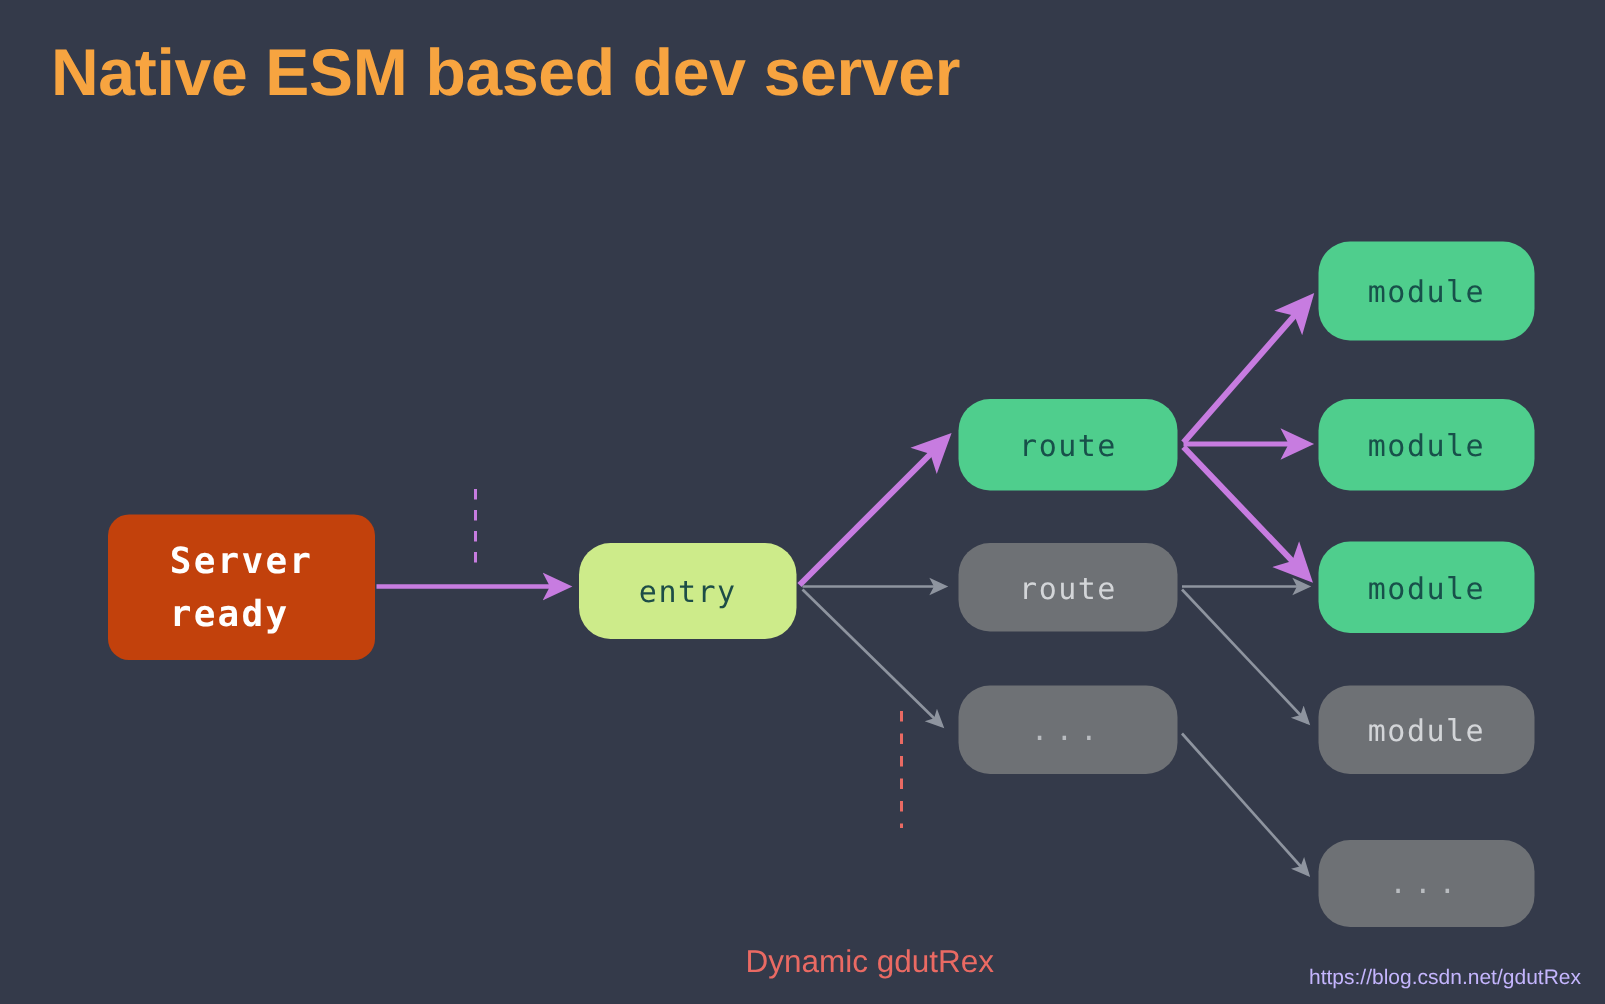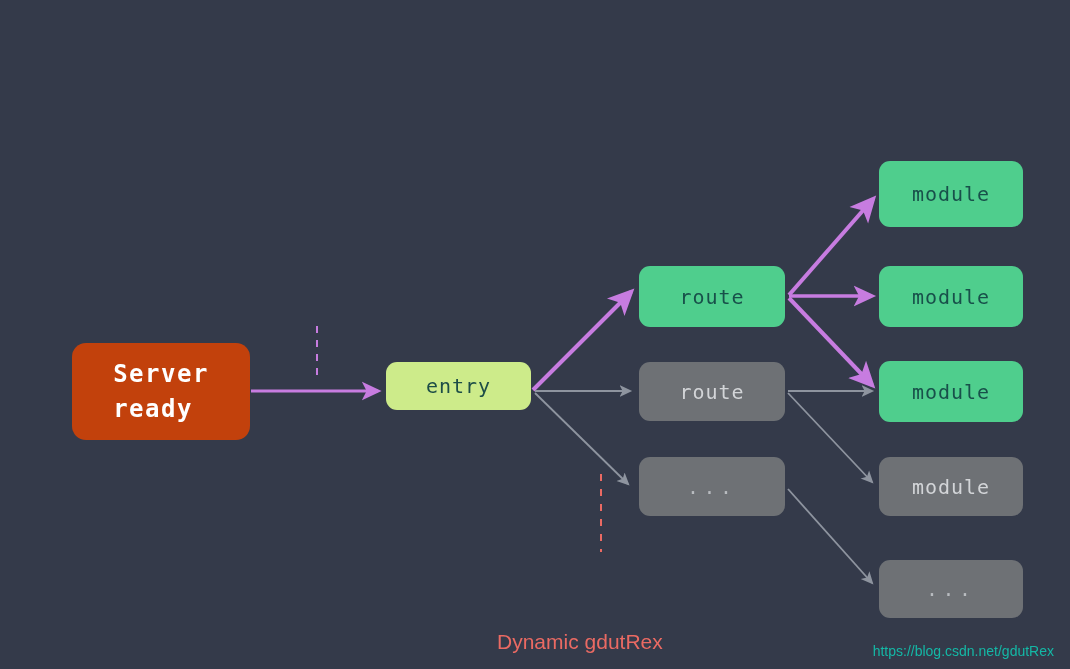--- a/index.html
+++ b/index.html
@@ -31,21 +31,21 @@
     color: #f7a440;
     letter-spacing: -0.2px;
     white-space: nowrap;
   }
   .node {
     position: absolute;
     box-sizing: border-box;
     display: flex;
     align-items: center;
     justify-content: center;
-    border-radius: 11px;
+    border-radius: 21px;
     font-family: "DejaVu Sans Mono", "Liberation Mono", monospace;
     font-size: 20px;
     letter-spacing: 1px;
     white-space: pre;
   }
   .node-server {
     background: #c2410c;
     color: #ffffff;
     font-weight: 700;
     font-size: 24px;
@@ -86,30 +86,31 @@
     color: #ea6a63;
     font-size: 21px;
     left: 497px;
     top: 566px;
     line-height: 1.45;
   }
   .watermark {
     position: absolute;
     right: 16px;
     bottom: 10px;
-    color: #14b8a6;
+    color: #c4b5fd;
     font-size: 14px;
     white-space: nowrap;
   }
 </style>
 </head>
 <body>
 
 <div id="stage">
 
+  <div class="title">Native ESM based dev server</div>
 
   <svg id="edges" viewBox="0 0 1070 669">
     <defs>
       <marker id="ah-active" markerWidth="7" markerHeight="7" refX="5.4" refY="3.5" orient="auto">
         <path d="M0,0.4 L6.6,3.5 L0,6.6 L1.6,3.5 Z" fill="#c77ce0"></path>
       </marker>
       <marker id="ah-idle" markerWidth="7.5" markerHeight="7.5" refX="5.8" refY="3.75" orient="auto">
         <path d="M0,0.5 L7,3.75 L0,7 L1.7,3.75 Z" fill="#8e949f"></path>
       </marker>
     </defs>
@@ -130,21 +131,21 @@
     <line x1="788" y1="393" x2="872" y2="482" stroke="#8e949f" stroke-width="1.8" marker-end="url(#ah-idle)"></line>
 
     <line x1="788" y1="489" x2="872" y2="583" stroke="#8e949f" stroke-width="1.8" marker-end="url(#ah-idle)"></line>
 
     <line x1="601" y1="474" x2="601" y2="552" stroke="#ea6a63" stroke-width="2" stroke-dasharray="7 8"></line>
   </svg>
 
   <div class="node node-server" style="left:72px; top:343px; width:178px; height:97px;">Server
 ready</div>
 
-  <div class="node node-entry" style="left:386px; top:362px; width:145px; height:48px;">entry</div>
+  <div class="node node-entry" style="left:386px; top:362px; width:145px; height:64px;">entry</div>
 
   <div class="node node-green" style="left:639px; top:266px; width:146px; height:61px;">route</div>
 
   <div class="node node-grey" style="left:639px; top:362px; width:146px; height:59px;">route</div>
 
   <div class="node node-dots" style="left:639px; top:457px; width:146px; height:59px;">...</div>
 
   <div class="node node-green" style="left:879px; top:161px; width:144px; height:66px;">module</div>
 
   <div class="node node-green" style="left:879px; top:266px; width:144px; height:61px;">module</div>

